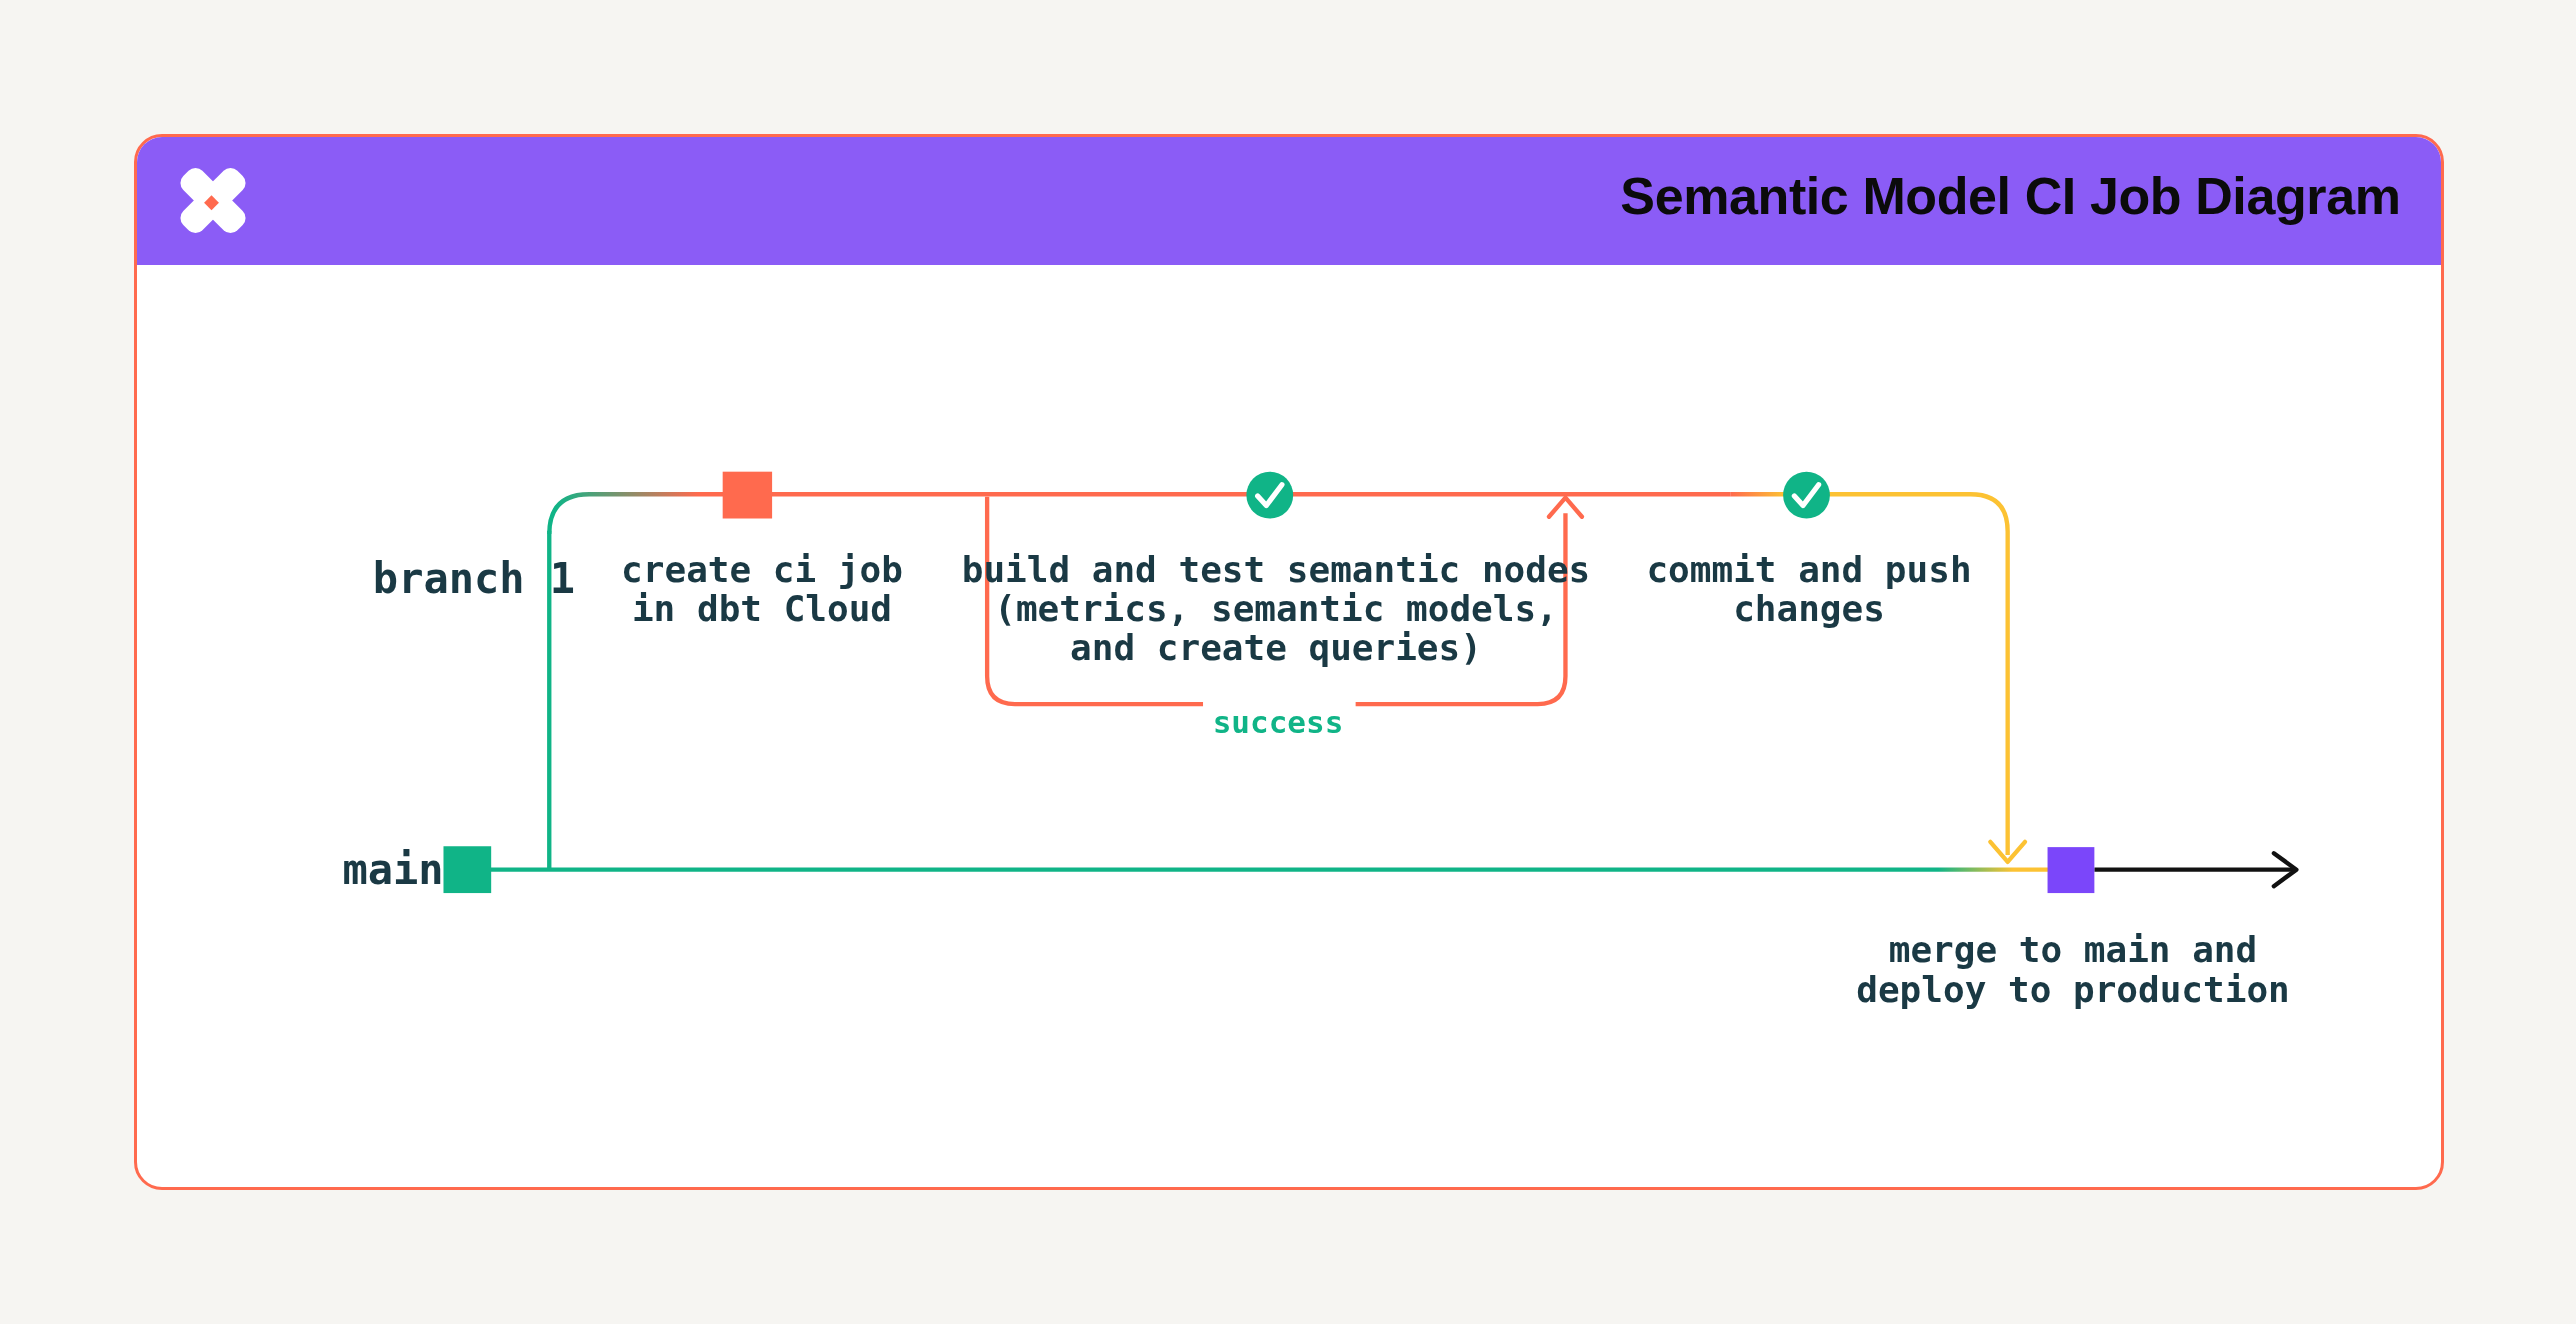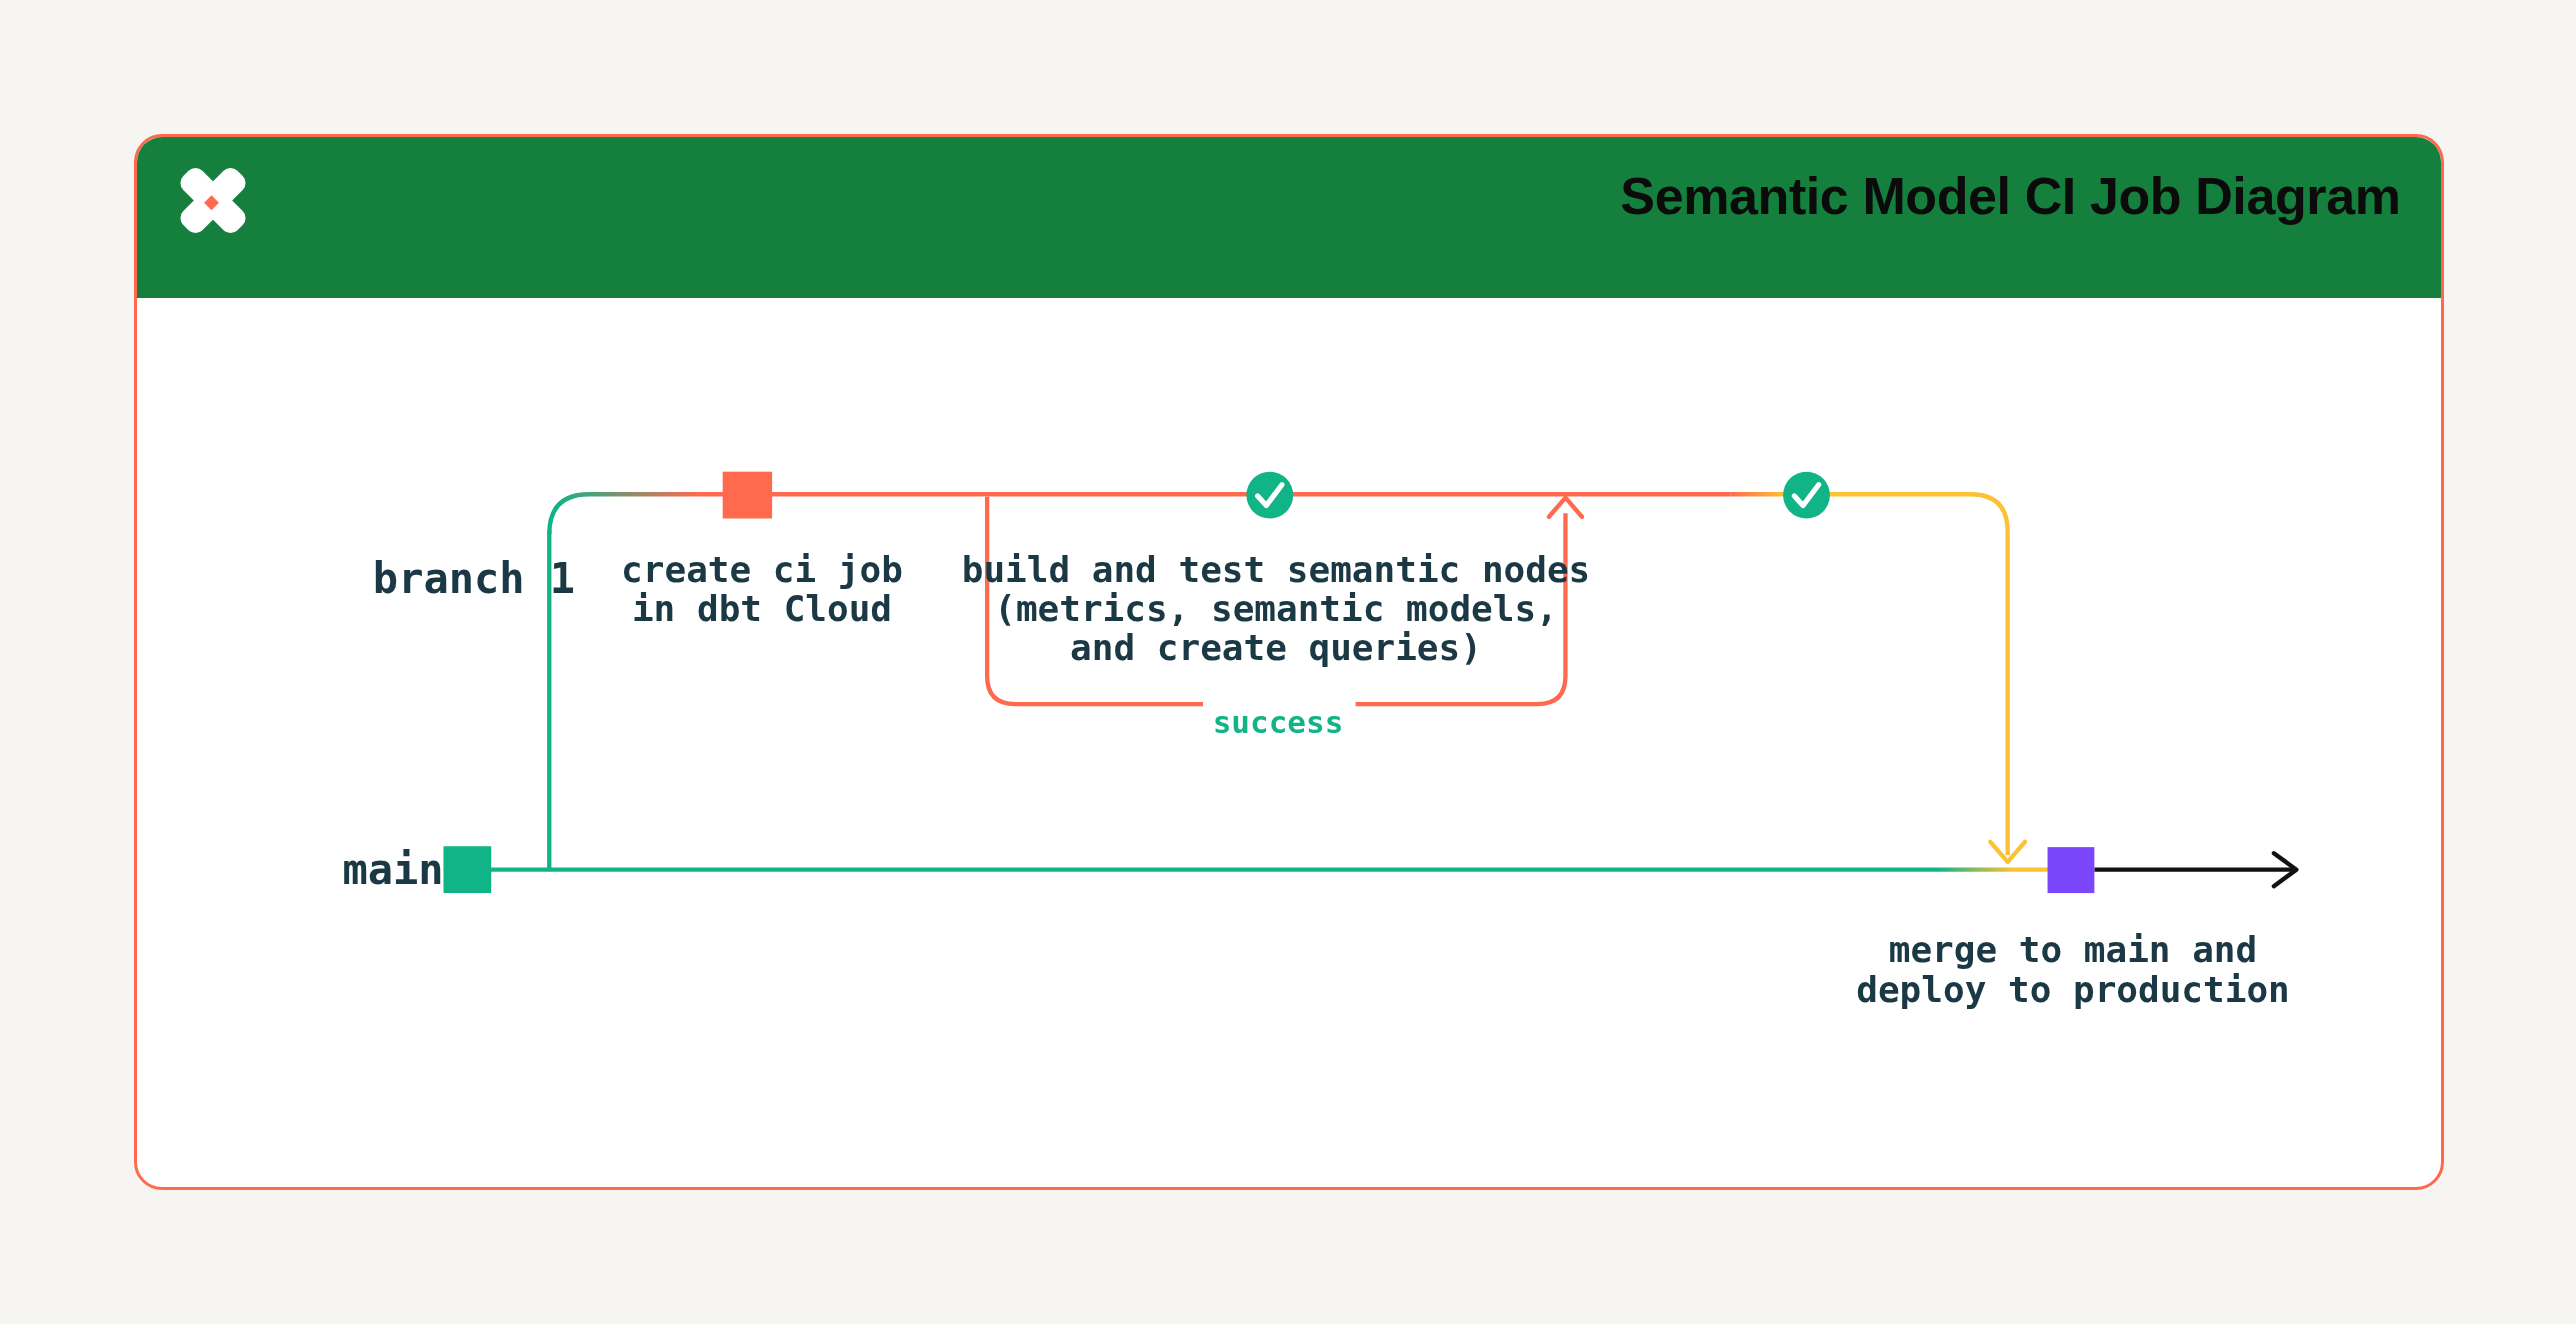--- a/index.html
+++ b/index.html
@@ -11,22 +11,22 @@
   }
   .stage{position:absolute;left:0;top:0;width:2576px;height:1324px;}
 
   
   .card{
     position:absolute;left:134px;top:134px;width:2310px;height:1056px;
     background:#ffffff;border:3.5px solid #ff6a4e;border-radius:28px;
     box-sizing:border-box;overflow:hidden;
   }
   .card-header{
-    position:absolute;left:-3.5px;top:-3.5px;width:2310px;height:164px;
-    background:#15803d;border-radius:28px 28px 0 0;
+    position:absolute;left:-3.5px;top:-3.5px;width:2310px;height:131px;
+    background:#8b5cf6;border-radius:28px 28px 0 0;
     padding:0 3.5px 0 3.5px;
   }
   .header-title{
     position:absolute;top:33px;right:50px;
     font-family:"Liberation Sans","DejaVu Sans",sans-serif;
     font-weight:bold;font-size:52px;line-height:59px;
     color:#0b0b0b;letter-spacing:-0.4px;white-space:nowrap;
   }
   .logo{position:absolute;left:38px;top:29.5px;width:82px;height:75px;}
 
@@ -112,19 +112,21 @@
   </svg>
 
   <div class="lbl branch-lbl" style="left:426px;top:556px;margin-left:48px;">branch 1</div>
   <div class="lbl branch-lbl" style="left:373px;top:847px;margin-left:20px;">main</div>
 
   <div class="lbl node-lbl" style="left:762px;top:550px;">create ci job
 in dbt Cloud</div>
   <div class="lbl node-lbl" style="left:1276px;top:550px;">build and test semantic nodes
 (metrics, semantic models,
 and create queries)</div>
+  <div class="lbl node-lbl" style="left:1809px;top:550px;">commit and push
+changes</div>
   <div class="lbl node-lbl" style="left:2073px;top:930px;line-height:40px;">merge to main and
 deploy to production</div>
 
   <div class="lbl success-lbl" style="left:1278px;top:687px;">success</div>
 
 </div>
 
 
 </body></html>

